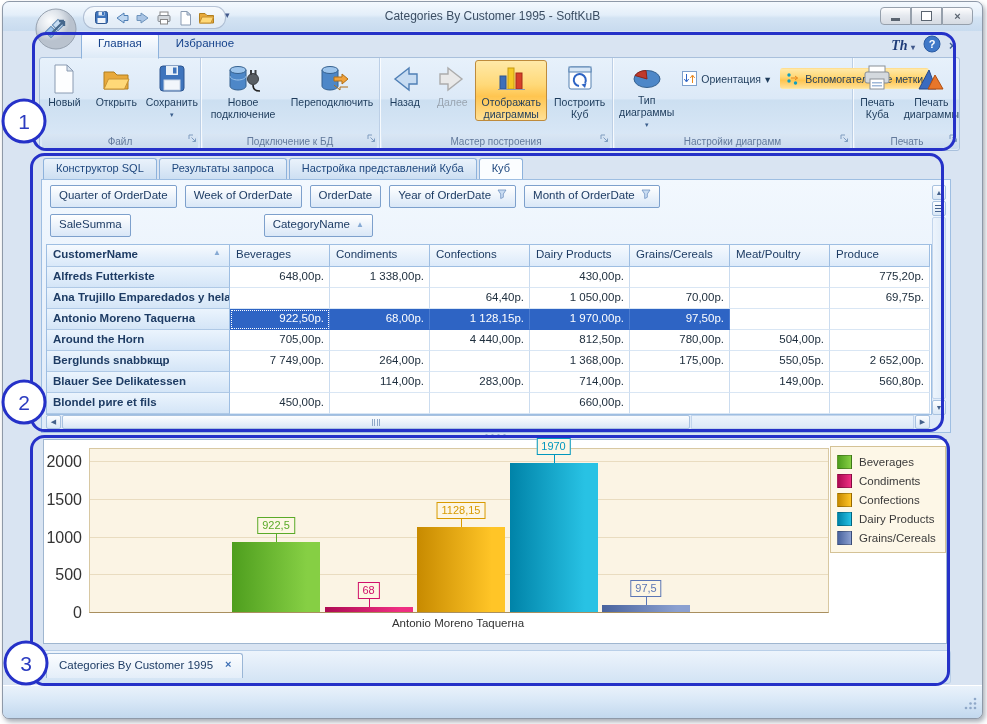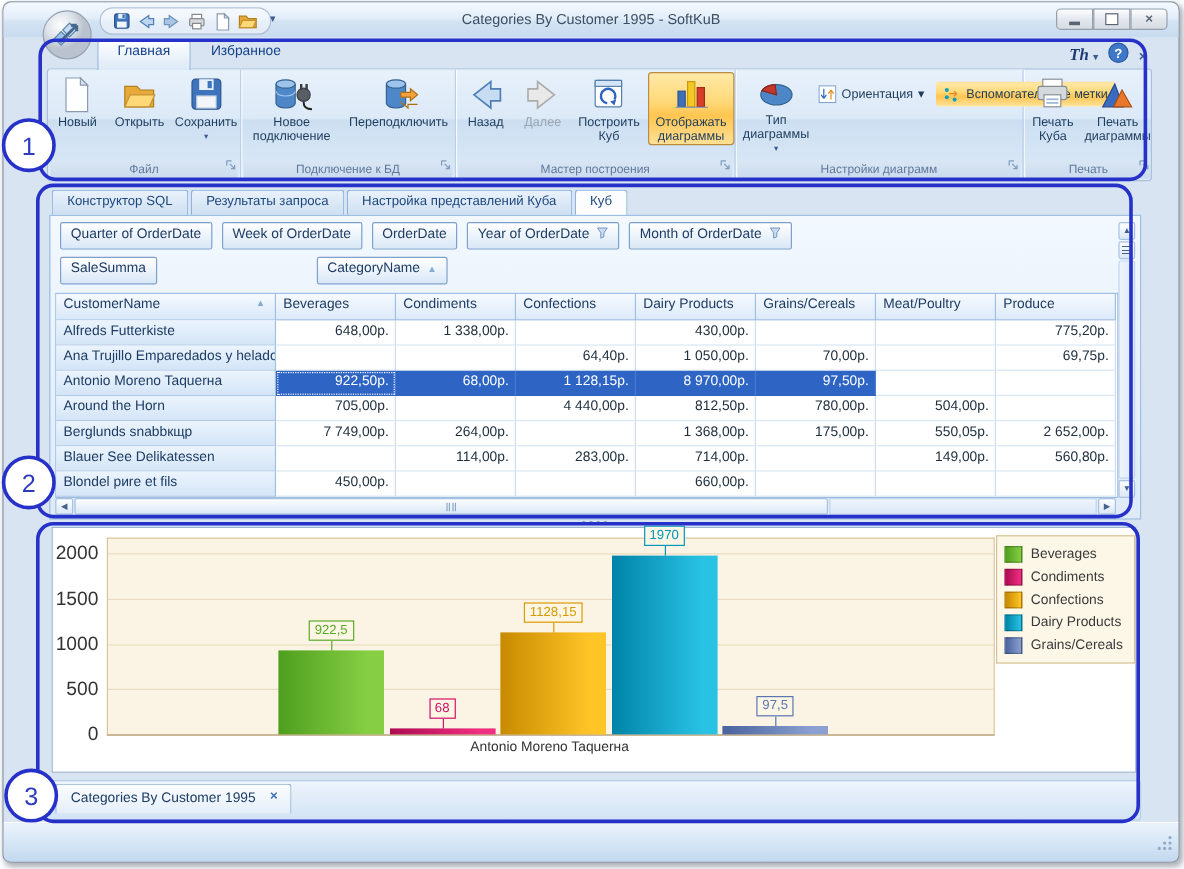--- a/index.html
+++ b/index.html
@@ -62,21 +62,21 @@
     background:linear-gradient(#F2F8FE,#DFEAF8);border:1px solid #9EBEE2;}
   .fieldrow{position:absolute;left:8px;display:flex;gap:8px;}
   .field{height:18px;padding:3px 8px 0;font-size:11.5px;color:#1E3C64;background:linear-gradient(#FFFFFF,#D9E7F7);
     border:1px solid #7DA0CC;border-radius:2px;display:flex;align-items:flex-start;gap:6px;white-space:nowrap;text-align:center;}
   .field .sortup{font-size:8px;color:#86AAD4;margin-top:2px;}
   #grid{position:absolute;left:4px;top:64px;width:884px;background:#fff;border:1px solid #9EBEE2;}
   .grow{display:flex;height:21px;}
   .grow.ghead{height:22px;}
   .gname{width:183px;box-sizing:border-box;padding:3px 0 0 6px;font-size:11.5px;color:#1E3C64;
     background:linear-gradient(#EBF4FD,#D4E5F7);border-right:1px solid #9EBEE2;border-bottom:1px solid #AFC9E6;
-    white-space:nowrap;overflow:hidden;}
+    white-space:nowrap;overflow:hidden;font-weight:bold;}
   .gcell{width:100px;box-sizing:border-box;font-size:11.5px;color:#20303F;text-align:right;
     padding:3px 5px 0 0;border-right:1px solid #CBDCEF;border-bottom:1px solid #D9E6F4;
     white-space:nowrap;overflow:hidden;}
   .ghead .gcell{text-align:left;padding-left:6px;background:linear-gradient(#F6FAFE,#DCEAFA);
     border-right:1px solid #9EBEE2;border-bottom:1px solid #9EBEE2;color:#1E3C64;}
   .ghead .gname{display:flex;justify-content:space-between;padding-right:8px;
     background:linear-gradient(#F6FAFE,#D8E8F9);}
   .sortup{font-size:8px;color:#86AAD4;}
   .gcell.sel{background:#2E64C4;color:#fff;border-right-color:#4A7BD0;border-bottom-color:#2E64C4;}
   .gcell.foc{outline:1px dotted #fff;outline-offset:-2px;}
@@ -289,37 +289,37 @@
                 <path d="M19 5 L5 16 L19 27 V21 H27 V11 H19 Z" fill="#C7DCF2" stroke="#4F7FB5" stroke-width="1.4"></path>
               </svg>
           <span>Назад</span>
             </div>
         <div class="rbtn dis" style="width:44px">
           <svg width="30" height="32">
                 <path d="M11 5 L25 16 L11 27 V21 H3 V11 H11 Z" fill="#E9E9E9" stroke="#ACACAC" stroke-width="1.4"></path>
               </svg>
           <span>Далее</span>
             </div>
+        <div class="rbtn hl" style="width:72px">
+          <svg width="30" height="32">
+                <rect x="4" y="13" width="6" height="13" fill="#3E6FB8" stroke="#2C5590"></rect>
+                <rect x="12" y="5" width="6" height="21" fill="#F5C824" stroke="#C69A10"></rect>
+                <rect x="20" y="10" width="6" height="16" fill="#D6402A" stroke="#A52A18"></rect>
+                <path d="M2 26.5 h27" stroke="#8A9BB2"></path>
+              </svg>
+          <span>Отображать диаграммы</span>
+            </div>
         <div class="rbtn" style="width:64px">
           <svg width="30" height="32">
                 <rect x="4" y="4" width="22" height="22" rx="2" fill="#fff" stroke="#5580B0"></rect>
                 <rect x="4" y="4" width="22" height="5" fill="#D6E6F6" stroke="#5580B0"></rect>
                 <path d="M20 20 a6 6 0 1 0 -6 3" fill="none" stroke="#2E64C4" stroke-width="2"></path>
                 <path d="M20 25 l1.5-5 -5 1.5 z" fill="#2E64C4"></path>
               </svg>
           <span>Построить Куб</span>
-            </div>
-        <div class="rbtn hl" style="width:72px">
-          <svg width="30" height="32">
-                <rect x="4" y="13" width="6" height="13" fill="#3E6FB8" stroke="#2C5590"></rect>
-                <rect x="12" y="5" width="6" height="21" fill="#F5C824" stroke="#C69A10"></rect>
-                <rect x="20" y="10" width="6" height="16" fill="#D6402A" stroke="#A52A18"></rect>
-                <path d="M2 26.5 h27" stroke="#8A9BB2"></path>
-              </svg>
-          <span>Отображать диаграммы</span>
             </div>
       </div>
       <div class="gfoot">Мастер построения</div>
       <span class="launcher"><svg width="11" height="11">
               <path d="M2 2 h4 M2 2 v4" stroke="#7E9CC0" fill="none"></path>
               <path d="M4.5 4.5 l4 4 M8.5 5.5 v3 h-3" stroke="#7E9CC0" fill="none"></path>
             </svg></span>
     </div>
 
     <div class="rgroup" style="width:239px">
@@ -459,21 +459,21 @@
             <div class="gcell">1 050,00р.</div>
             <div class="gcell">70,00р.</div>
             <div class="gcell"></div>
             <div class="gcell">69,75р.</div>
           </div>
           <div class="grow">
             <div class="gname">Antonio Moreno Taquerна</div>
             <div class="gcell sel foc">922,50р.</div>
             <div class="gcell sel">68,00р.</div>
             <div class="gcell sel">1 128,15р.</div>
-            <div class="gcell sel">8 970,00р.</div>
+            <div class="gcell sel">1 970,00р.</div>
             <div class="gcell sel">97,50р.</div>
             <div class="gcell"></div>
             <div class="gcell"></div>
           </div>
           <div class="grow">
             <div class="gname">Around the Horn</div>
             <div class="gcell">705,00р.</div>
             <div class="gcell"></div>
             <div class="gcell">4 440,00р.</div>
             <div class="gcell">812,50р.</div>

